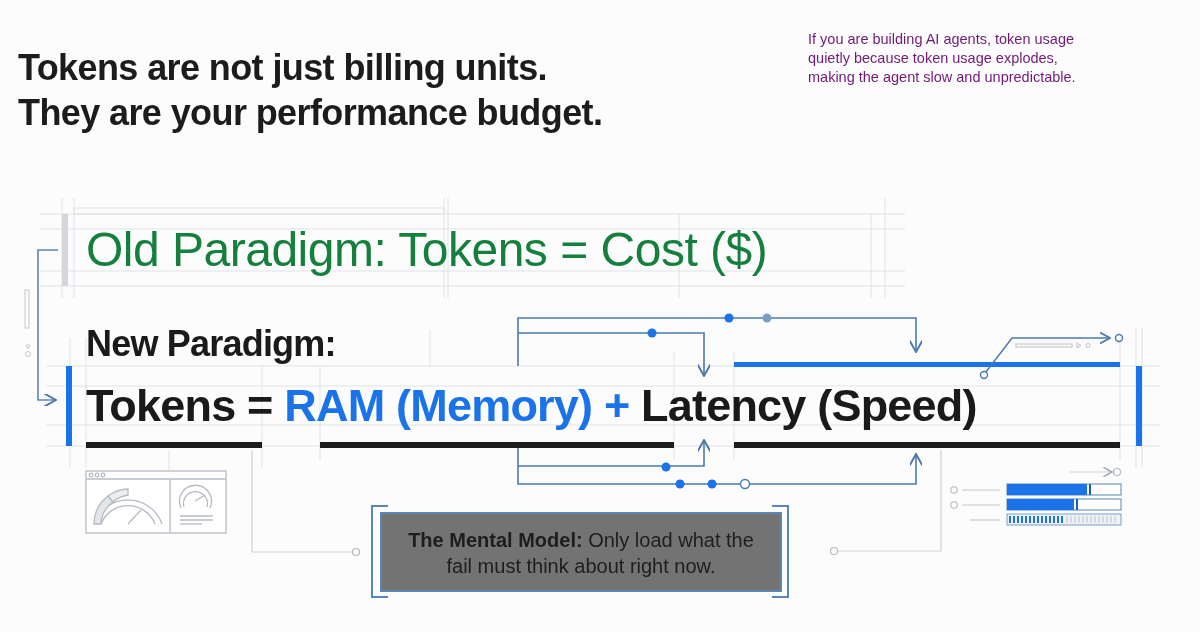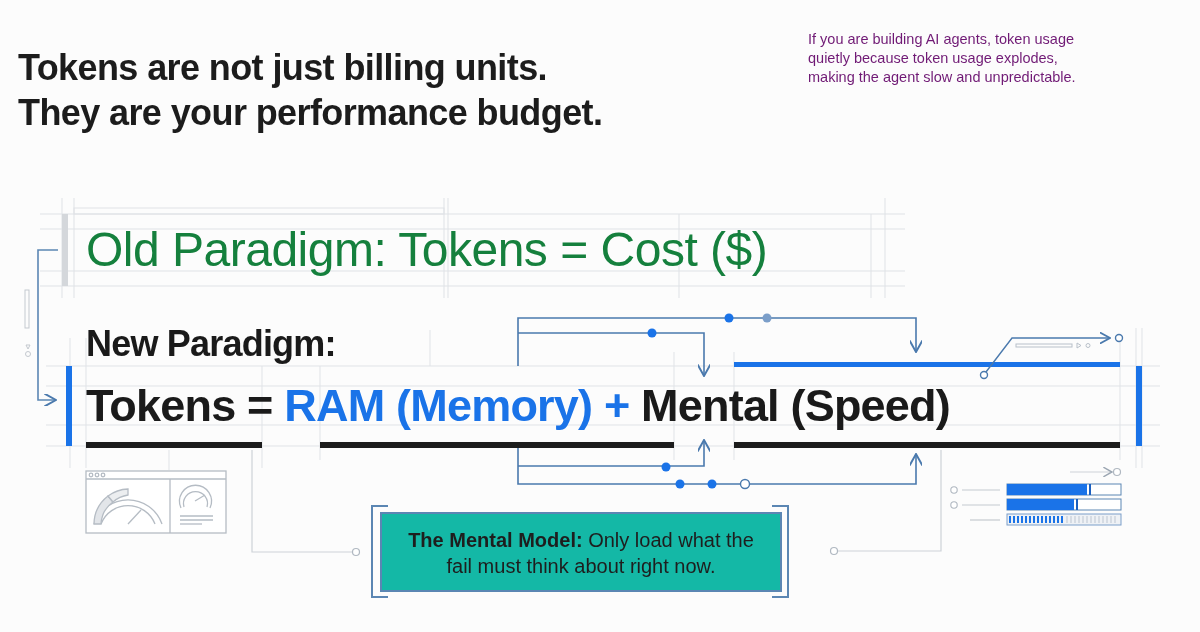--- a/index.html
+++ b/index.html
@@ -34,21 +34,21 @@
   }
   .new2 {
     left: 86px; top: 380px;
     font-size: 45px; font-weight: bold; color: #1a1a1a;
     letter-spacing: -0.8px; white-space: nowrap;
   }
   .blue { color: #1a73e8; }
   .mental-box {
     left: 380px; top: 512px; width: 402px; height: 80px;
     border: 2px solid #5b86b3;
-    background: #14b8a6;
+    background: #737373;
     text-align: center;
     font-size: 20px; line-height: 26px; color: #1e1e1e;
     box-sizing: border-box; padding-top: 13px;
   }
   .mental-box b { font-weight: bold; }
   svg.overlay { position: absolute; left: 0; top: 0; }
 </style>
 </head>
 <body>
 
@@ -236,19 +236,19 @@
 </div>
 
 <div class="abs old">Old Paradigm: Tokens = Cost ($)</div>
 
 <div class="abs new1">New Paradigm:</div>
 <div class="abs new2">
   <span>Tokens</span>
   <span>=</span>
   <span class="blue">RAM (Memory)</span>
   <span class="blue">+</span>
-  <span>Mental (Speed)</span>
+  <span>Latency (Speed)</span>
 </div>
 
 <div class="abs mental-box">
   <div><b>The Mental Model:</b><span> Only load what the</span></div>
   <div>fail must think about right now.</div>
 </div>
 
 </body></html>

